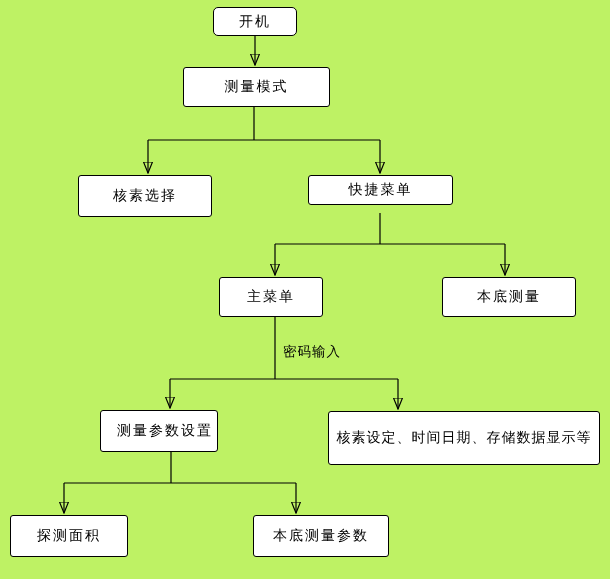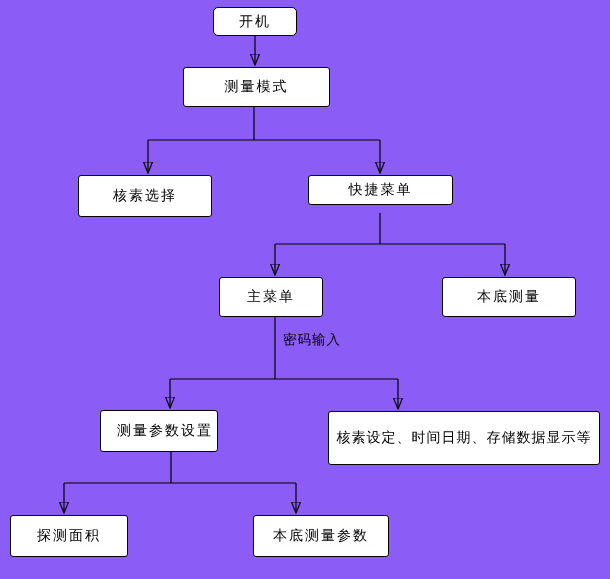--- a/index.html
+++ b/index.html
@@ -1,21 +1,21 @@
 <!DOCTYPE html>
 <html><head>
 <meta charset="utf-8">
 <title>Flowchart</title>
 <style>
   html, body { margin: 0; padding: 0; background: #ffffff; }
   .stage {
     position: relative;
     width: 610px;
     height: 579px;
-    background: #8b5cf6;
+    background: #bef264;
     font-family: "Liberation Serif", "DejaVu Serif", serif;
     color: #000000;
     overflow: hidden;
     text-decoration: underline;
   }
   .connectors {
     position: absolute;
     left: 0;
     top: 0;
     width: 610px;
@@ -96,15 +96,15 @@
   <div class="node" style="left:442px; top:277px; width:134px; height:40px;">本底测量</div>
 
   <div class="node" style="left:100px; top:410px; width:118px; height:42px;padding-left:12px;">测量参数设置</div>
 
   <div class="node" style="left:328px; top:411px; width:272px; height:54px; letter-spacing:1px;">核素设定、时间日期、存储数据显示等</div>
 
   <div class="node" style="left:10px; top:515px; width:118px; height:42px;">探测面积</div>
 
   <div class="node" style="left:233px; top:515px; width:136px; height:42px;margin-left:20px;">本底测量参数</div>
 
-  <div class="edge-label" style="left:283px; top:331px;">密码输入</div>
+  <div class="edge-label" style="left:283px; top:343px;">密码输入</div>
 
 </div>
 
 </body></html>

